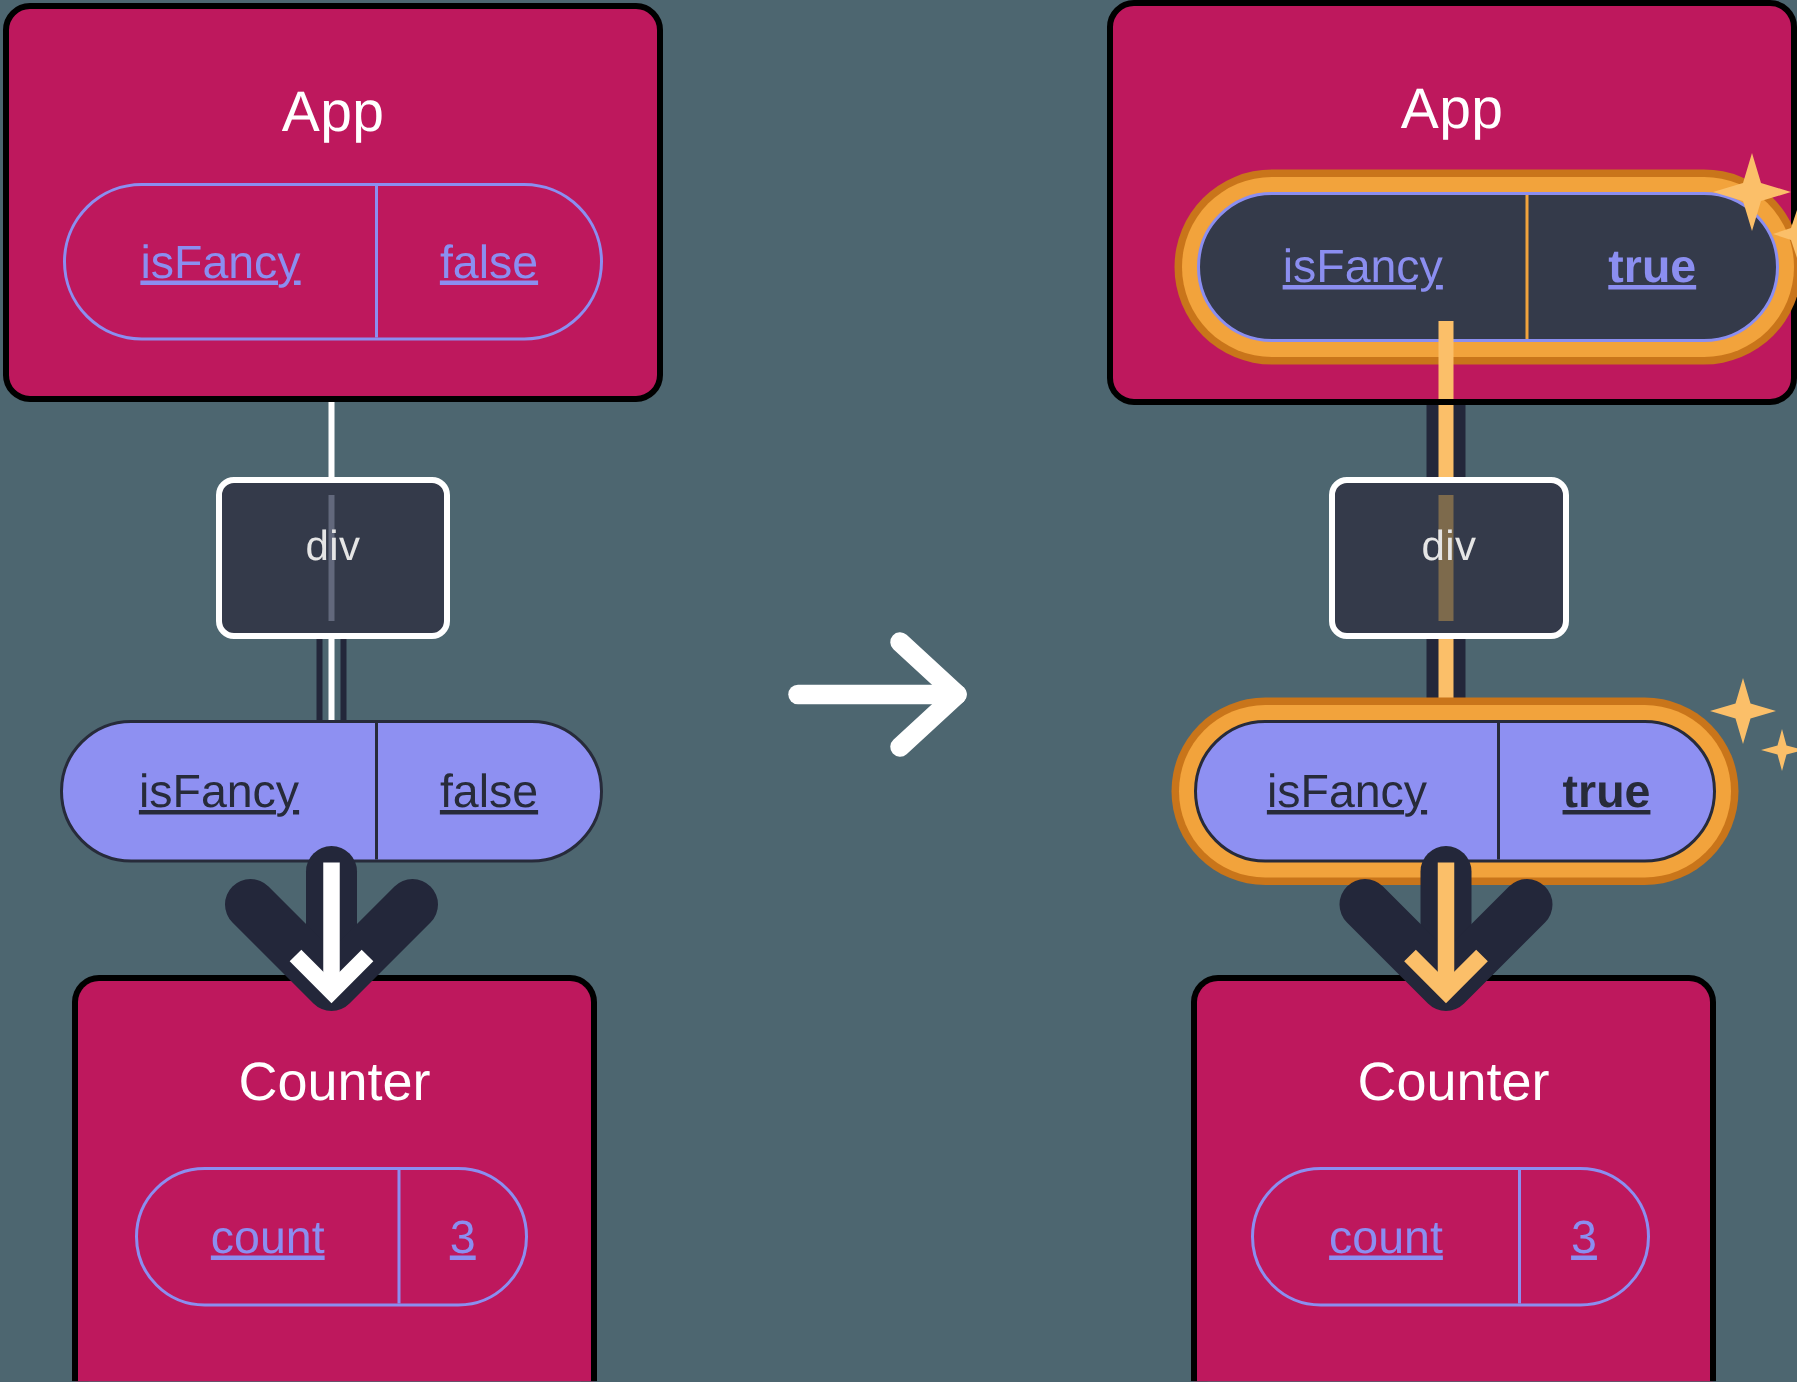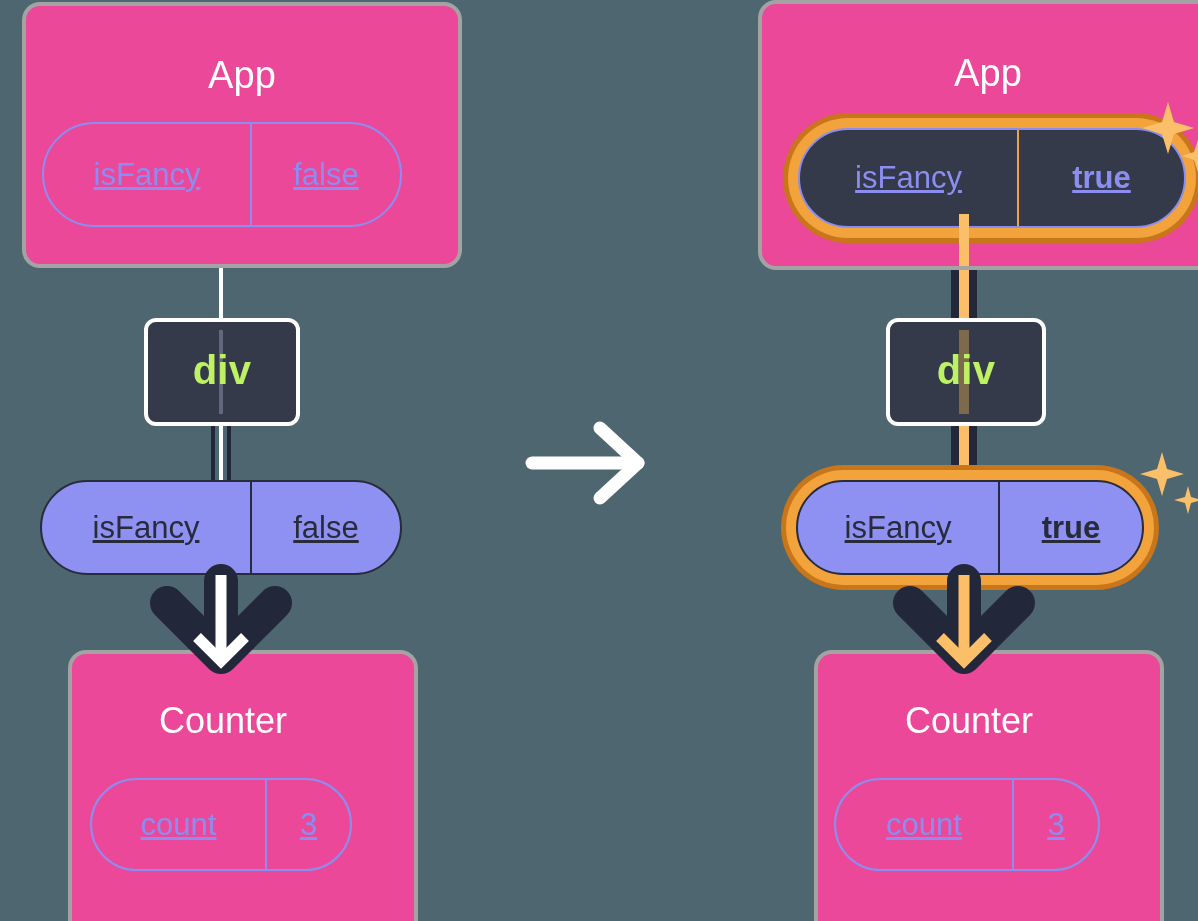--- a/index.html
+++ b/index.html
@@ -24,26 +24,25 @@
     top: 0;
     width: 460px;
     height: 921px;
   }
   #col-before { left: 0; }
   #col-after  { left: 738px; }
 
   
   .card {
     position: absolute;
-    background: #ec4899;
-    border: 4px solid #a3a3a3;
+    background: #be185d;
+    border: 4px solid #000000;
     border-radius: 18px;
     box-sizing: border-box;
     z-index: 4;
-    margin-left: 20px;
   }
   .card-title {
     position: absolute;
     left: 0;
     right: 0;
     text-align: center;
     color: #ffffff;
     font-size: 38px;
     font-weight: 400;
     letter-spacing: .2px;
@@ -61,22 +60,22 @@
     left: 144px; top: 318px;
     width: 156px; height: 108px;
     background: #343a4a;
     border: 4px solid #ffffff;
     border-radius: 12px;
     box-sizing: border-box;
     z-index: 5;
   }
   .div-label {
     position: absolute; left: 0; right: 0; top: 28px;
-    text-align: center; color: #bef264;
-    font-size: 40px; font-weight: 700; letter-spacing: .3px;
+    text-align: center; color: #e5e5e5;
+    font-size: 28px; font-weight: 400; letter-spacing: .3px;
     z-index: 6;
   }
 
   
   .pill {
     position: absolute;
     display: flex;
     align-items: stretch;
     box-sizing: border-box;
     border-radius: 999px;

